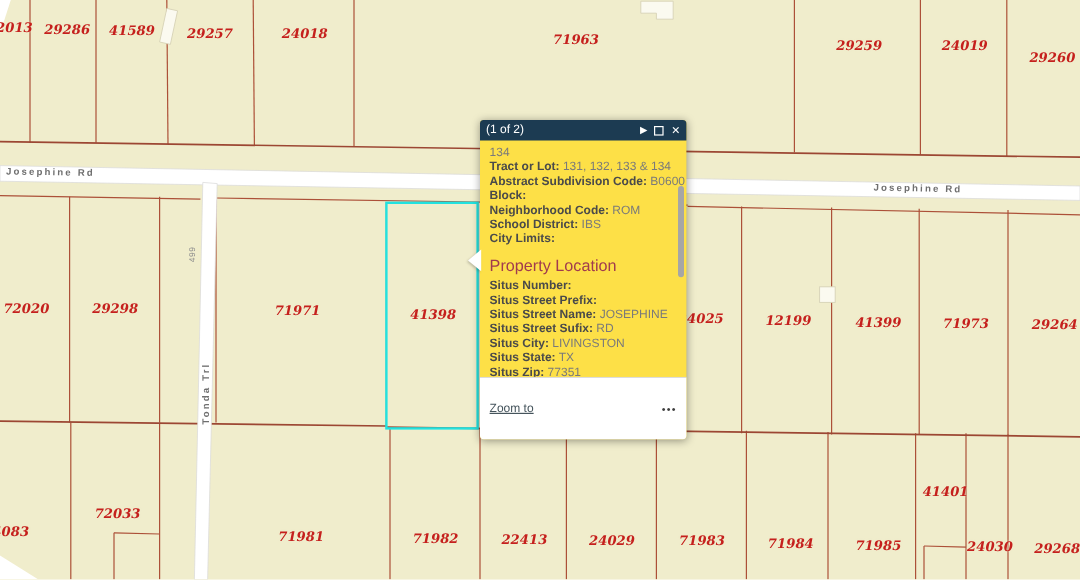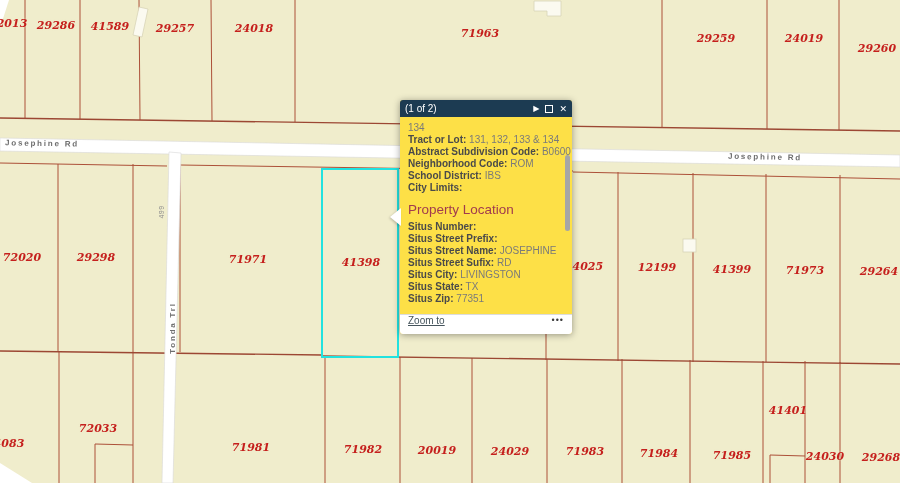--- a/index.html
+++ b/index.html
@@ -33,22 +33,22 @@
   #popup-title{flex:1;}
   .hdr-btn{color:#fff;font-size:8px;line-height:8px;margin-left:6px;cursor:pointer;}
   .dock-box{width:6px;height:6px;border:1px solid #fff;display:inline-block;margin-left:6px;cursor:pointer;}
   .hdr-close{font-size:9px;}
   #popup-body{position:relative;height:192px;overflow:hidden;padding:5px 10px 0 8px;}
   .pp-row{font-size:10px;line-height:12px;white-space:nowrap;}
   .pp-row .lbl{font-weight:bold;color:#4a4a4a;}
   .pp-row .val{color:#7a7a7a;}
   .pp-heading{font-size:13.5px;color:#a13b4e;margin:8px 0 4px 0;}
   #popup-footer{
-    display:flex;justify-content:space-between;height:19px;
-    border-top:1px solid #dcdcdc;padding:0 8px;border-radius:0 0 3px 3px;background:#fff;
+    display:flex;justify-content:space-between;align-items:center;height:19px;
+    border-top:1px solid #dcdcdc;padding:16px 8px;border-radius:0 0 3px 3px;background:#fff;
   }
   #zoom-to-link{font-size:10px;color:#45545c;text-decoration:underline;cursor:pointer;}
   #more-options{font-size:9px;color:#3e3e3e;letter-spacing:1px;cursor:pointer;}
   #popup-pointer{
     position:absolute;left:-10px;top:108px;width:0;height:0;
     border-top:9px solid transparent;border-bottom:9px solid transparent;
     border-right:11px solid #fff;filter:drop-shadow(-1px 1px 1px rgba(0,0,0,.2));
   }
   #popup-scrollbar{
     position:absolute;right:2px;top:55px;width:5px;height:76px;
@@ -144,21 +144,21 @@
       <div class="parcel-label" style="left: 361px; top: 262px;">41398</div>
       <div class="parcel-label" style="left: 584px; top: 266px;">24025</div>
       <div class="parcel-label" style="left: 657px; top: 267px;">12199</div>
       <div class="parcel-label" style="left: 732px; top: 269px;">41399</div>
       <div class="parcel-label" style="left: 805px; top: 270px;">71973</div>
       <div class="parcel-label" style="left: 879px; top: 271px;">29264</div>
       <div class="parcel-label" style="left: 9px; top: 443px;">4083</div>
       <div class="parcel-label" style="left: 98px; top: 428px;">72033</div>
       <div class="parcel-label" style="left: 251px; top: 447px;">71981</div>
       <div class="parcel-label" style="left: 363px; top: 449px;">71982</div>
-      <div class="parcel-label" style="left: 437px; top: 450px;">20019</div>
+      <div class="parcel-label" style="left: 437px; top: 450px;">22413</div>
       <div class="parcel-label" style="left: 510px; top: 451px;">24029</div>
       <div class="parcel-label" style="left: 585px; top: 451px;">71983</div>
       <div class="parcel-label" style="left: 659px; top: 453px;">71984</div>
       <div class="parcel-label" style="left: 732px; top: 455px;">71985</div>
       <div class="parcel-label" style="left: 788px; top: 410px;">41401</div>
       <div class="parcel-label" style="left: 825px; top: 456px;">24030</div>
       <div class="parcel-label" style="left: 881px; top: 457px;">29268</div>
     </div>
 
   <div class="road-label" style="left:5px;top:139px;transform:rotate(1deg);">Josephine Rd</div>
@@ -172,20 +172,21 @@
       <span id="popup-title">(1 of 2)</span>
       <span class="hdr-btn">▶</span>
       <span class="dock-box"></span>
       <span class="hdr-btn hdr-close">✕</span>
     </div>
     <div id="popup-body">
       <div id="rows-top">
           <div class="pp-row"><span class="lbl"></span><span class="val">134</span></div>
           <div class="pp-row"><span class="lbl">Tract or Lot:</span><span class="val"> 131, 132, 133 &amp; 134</span></div>
           <div class="pp-row"><span class="lbl">Abstract Subdivision Code:</span><span class="val"> B0600 #6</span></div>
+          <div class="pp-row"><span class="lbl">Block:</span><span class="val"></span></div>
           <div class="pp-row"><span class="lbl">Neighborhood Code:</span><span class="val"> ROM</span></div>
           <div class="pp-row"><span class="lbl">School District:</span><span class="val"> IBS</span></div>
           <div class="pp-row"><span class="lbl">City Limits:</span><span class="val"></span></div>
         </div>
       <div class="pp-heading">Property Location</div>
       <div id="rows-location">
           <div class="pp-row"><span class="lbl">Situs Number:</span><span class="val"></span></div>
           <div class="pp-row"><span class="lbl">Situs Street Prefix:</span><span class="val"></span></div>
           <div class="pp-row"><span class="lbl">Situs Street Name:</span><span class="val"> JOSEPHINE</span></div>
           <div class="pp-row"><span class="lbl">Situs Street Sufix:</span><span class="val"> RD</span></div>

